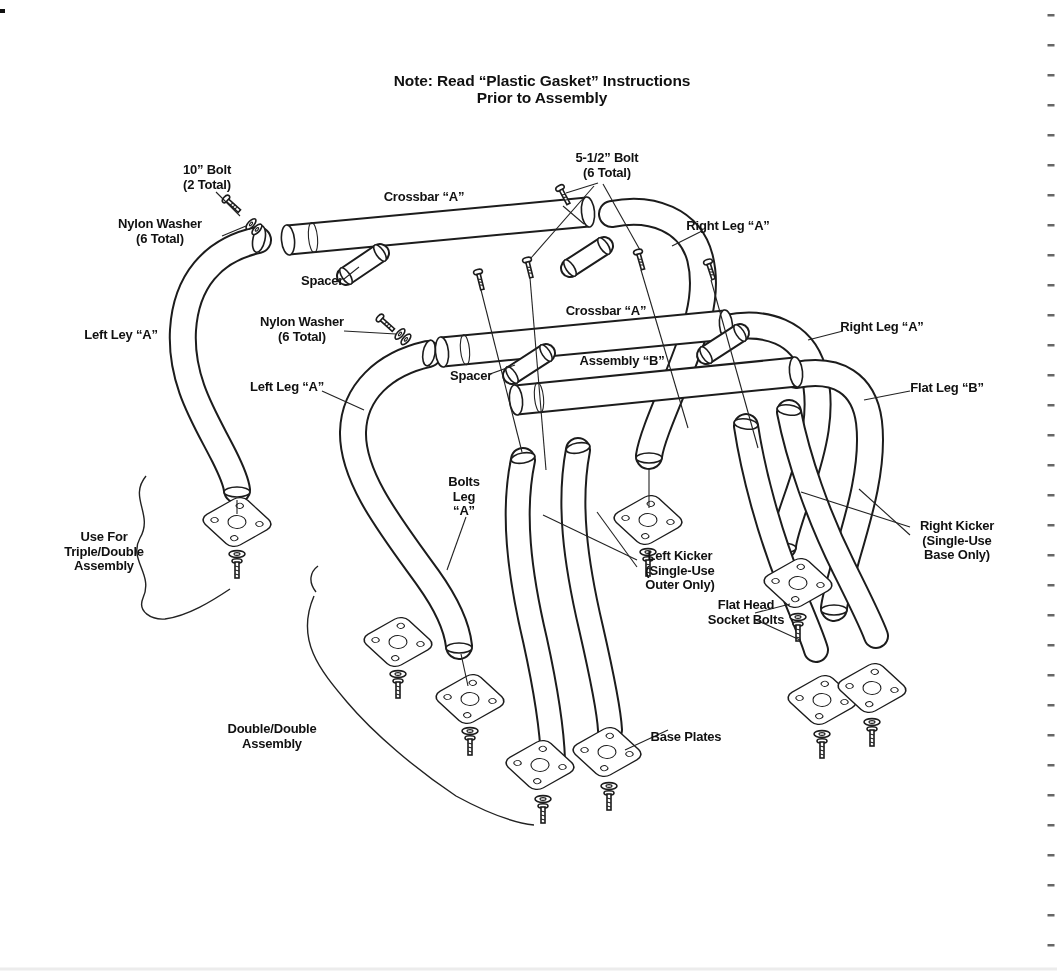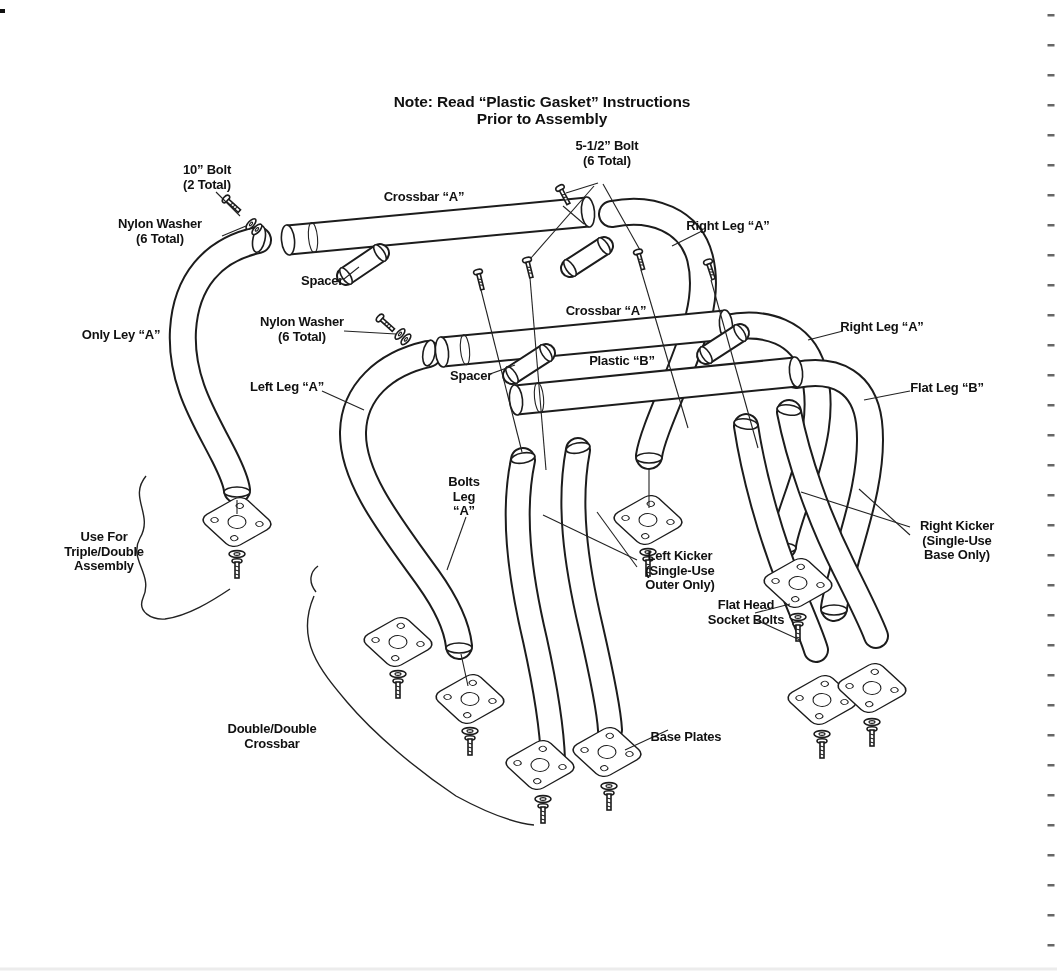--- a/index.html
+++ b/index.html
@@ -230,51 +230,51 @@
       <path class="ln" d="M 637 560 L 543 515"></path>
       <path class="ln" d="M 637 567 L 597 512"></path>
       <path class="ln" d="M 910 527 L 801 492"></path>
       <path class="ln" d="M 910 535 L 859 489"></path>
       <path class="ln" d="M 755 613 L 790 604"></path>
       <path class="ln" d="M 756 620 L 800 640"></path>
       <path class="ln" d="M 668 730 L 625 750"></path>
     </g>
   </svg>
 
-  <div class="lbl title" style="left:542px;top:110px">Note: Read “Plastic Gasket” Instructions
+  <div class="lbl title" style="left:542px;top:89px">Note: Read “Plastic Gasket” Instructions
 Prior to Assembly</div>
   <div class="lbl" style="left:207px;top:178px">10” Bolt
 (2 Total)</div>
-  <div class="lbl" style="left:607px;top:154px">5-1/2” Bolt
+  <div class="lbl" style="left:607px;top:166px">5-1/2” Bolt
 (6 Total)</div>
   <div class="lbl" style="left:424px;top:197px">Crossbar “A”</div>
   <div class="lbl" style="left:160px;top:232px">Nylon Washer
 (6 Total)</div>
   <div class="lbl" style="left:728px;top:226px">Right Leg “A”</div>
   <div class="lbl" style="left:322px;top:281px">Spacer</div>
   <div class="lbl" style="left:606px;top:311px">Crossbar “A”</div>
   <div class="lbl" style="left:302px;top:330px">Nylon Washer
 (6 Total)</div>
   <div class="lbl" style="left:882px;top:327px">Right Leg “A”</div>
-  <div class="lbl" style="left:121px;top:335px">Only Ley “A”</div>
-  <div class="lbl" style="left:622px;top:361px">Plastic “B”</div>
+  <div class="lbl" style="left:121px;top:335px">Left Ley “A”</div>
+  <div class="lbl" style="left:622px;top:361px">Assembly “B”</div>
   <div class="lbl" style="left:471px;top:376px">Spacer</div>
   <div class="lbl" style="left:287px;top:387px">Left Leg “A”</div>
   <div class="lbl" style="left:947px;top:388px">Flat Leg “B”</div>
   <div class="lbl" style="left:464px;top:497px">Bolts
 Leg
 “A”</div>
   <div class="lbl" style="left:104px;top:552px">Use For
 Triple/Double
 Assembly</div>
   <div class="lbl" style="left:957px;top:541px">Right Kicker
 (Single-Use
 Base Only)</div>
   <div class="lbl" style="left:680px;top:571px">Left Kicker
 (Single-Use
 Outer Only)</div>
   <div class="lbl" style="left:746px;top:613px">Flat Head
 Socket Bolts</div>
   <div class="lbl" style="left:272px;top:737px">Double/Double
-Crossbar</div>
+Assembly</div>
   <div class="lbl" style="left:686px;top:737px">Base Plates</div>
 
 </div>
 
 </body></html>

